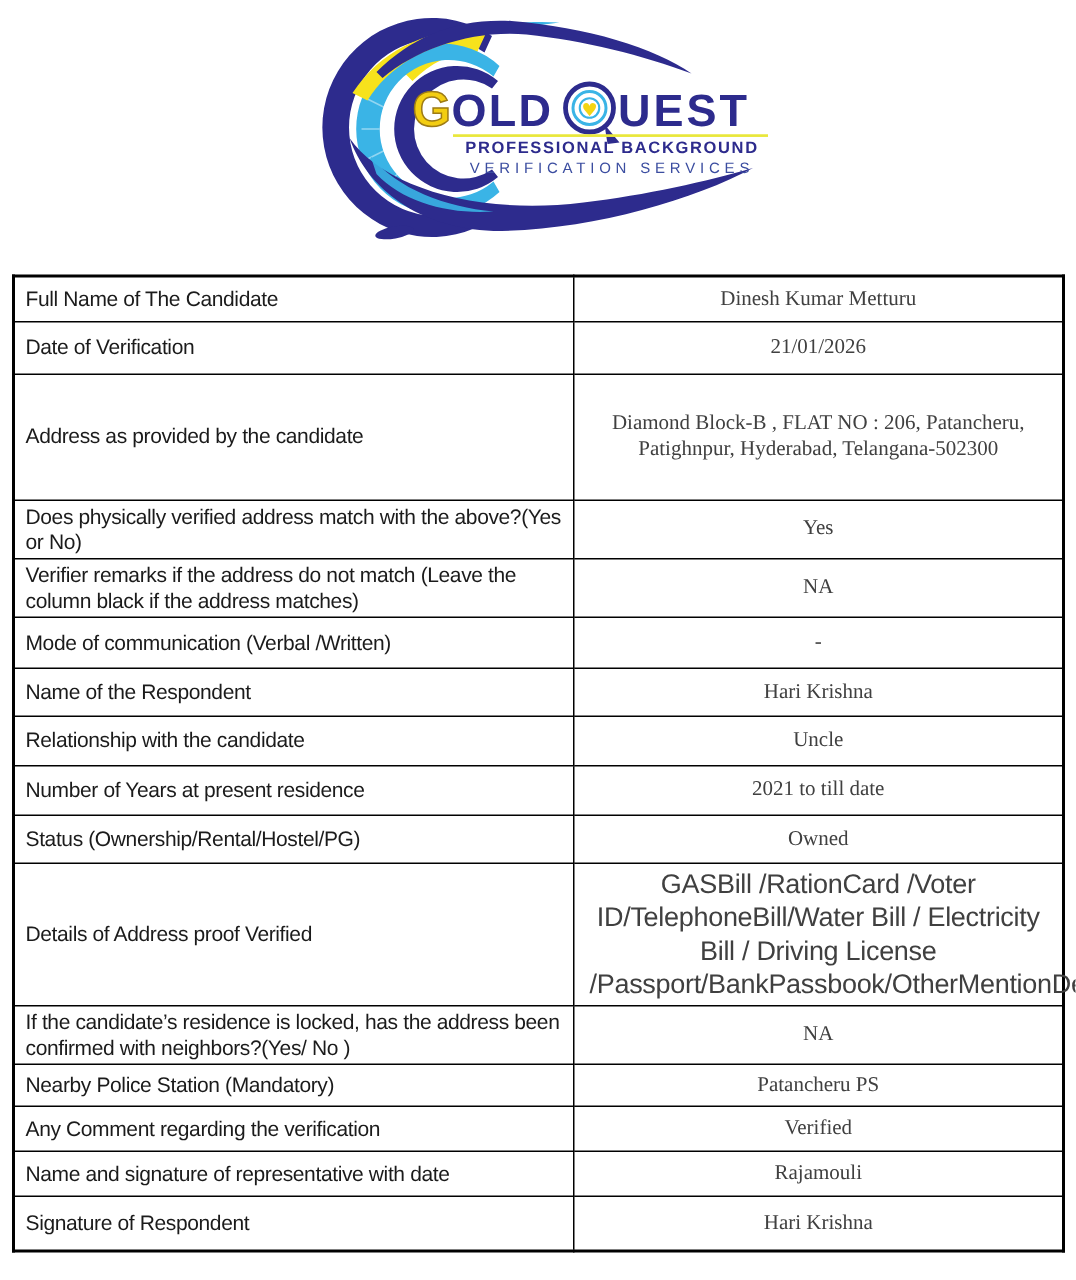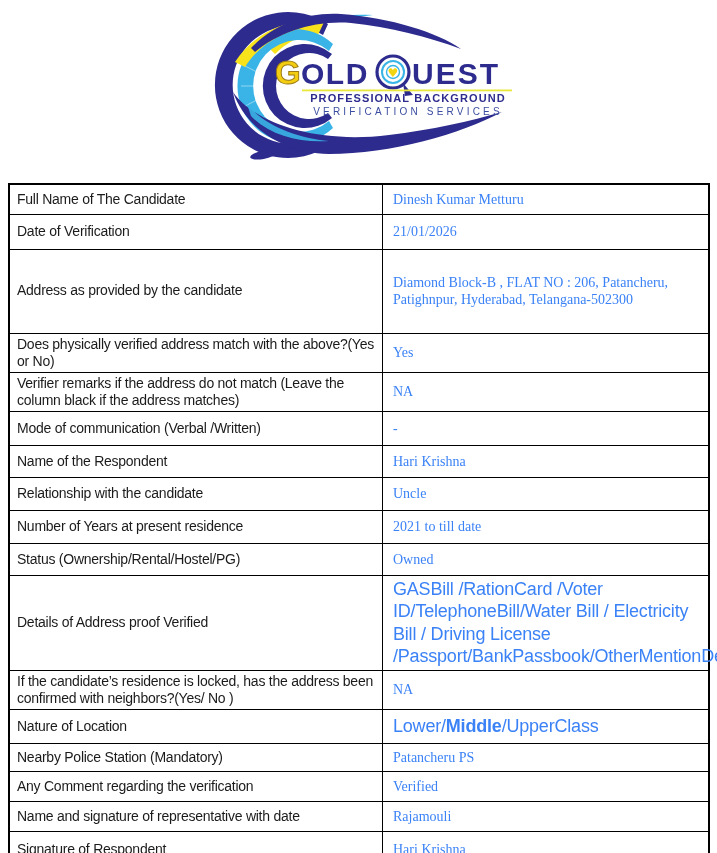--- a/index.html
+++ b/index.html
@@ -40,22 +40,23 @@
   td.label-cell {
     width: 357px;
     padding: 2px 8px 2px 7px;
     font-family: "Liberation Sans", sans-serif;
     font-size: 14px;
     letter-spacing: -0.25px;
     line-height: 1.22;
     color: #1b1b1b;
   }
   td.value-cell {
+    text-align: center;
     padding: 2px 10px;
-    color: #3b82f6;
+    color: #404040;
     line-height: 1.25;
   }
   td.value-cell.serif {
     font-family: "Liberation Serif", serif;
     font-size: 14px;
   }
   td.value-cell.sans {
     font-family: "Liberation Sans", sans-serif;
     font-size: 18px;
     letter-spacing: -0.2px;
@@ -161,24 +162,20 @@
           <td class="value-cell serif">Owned</td>
         </tr>
         <tr style="height: 52px;">
           <td class="label-cell">Details of Address proof Verified</td>
           <td class="value-cell sans">GASBill /RationCard /Voter ID/TelephoneBill/Water Bill / Electricity Bill / Driving License /Passport/BankPassbook/OtherMentionDetails</td>
         </tr>
         <tr style="height: 34px;">
           <td class="label-cell">If the candidate’s residence is locked, has the address been confirmed with neighbors?(Yes/ No )</td>
           <td class="value-cell serif">NA</td>
         </tr>
-        <tr style="height: 34px;">
-          <td class="label-cell">Nature of Location</td>
-          <td class="value-cell sans"><span>Lower/</span><b>Middle</b><span>/UpperClass</span></td>
-        </tr>
         <tr style="height: 28px;">
           <td class="label-cell">Nearby Police Station (Mandatory)</td>
           <td class="value-cell serif">Patancheru PS</td>
         </tr>
         <tr style="height: 30px;">
           <td class="label-cell">Any Comment regarding the verification</td>
           <td class="value-cell serif">Verified</td>
         </tr>
         <tr style="height: 30px;">
           <td class="label-cell">Name and signature of representative with date</td>

